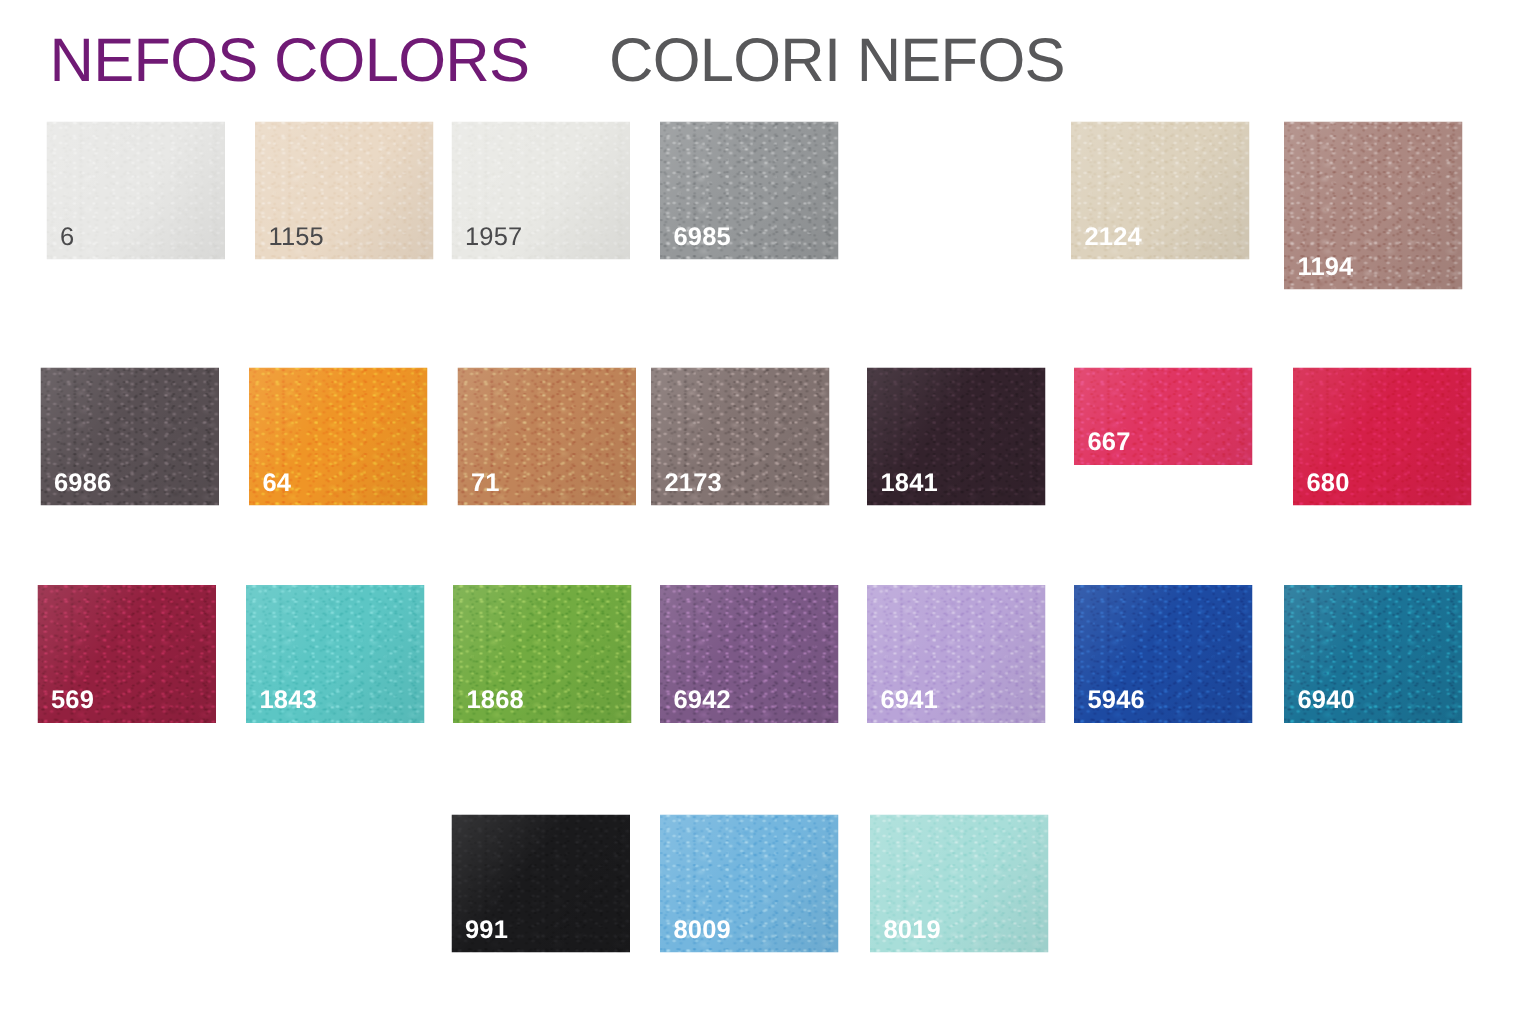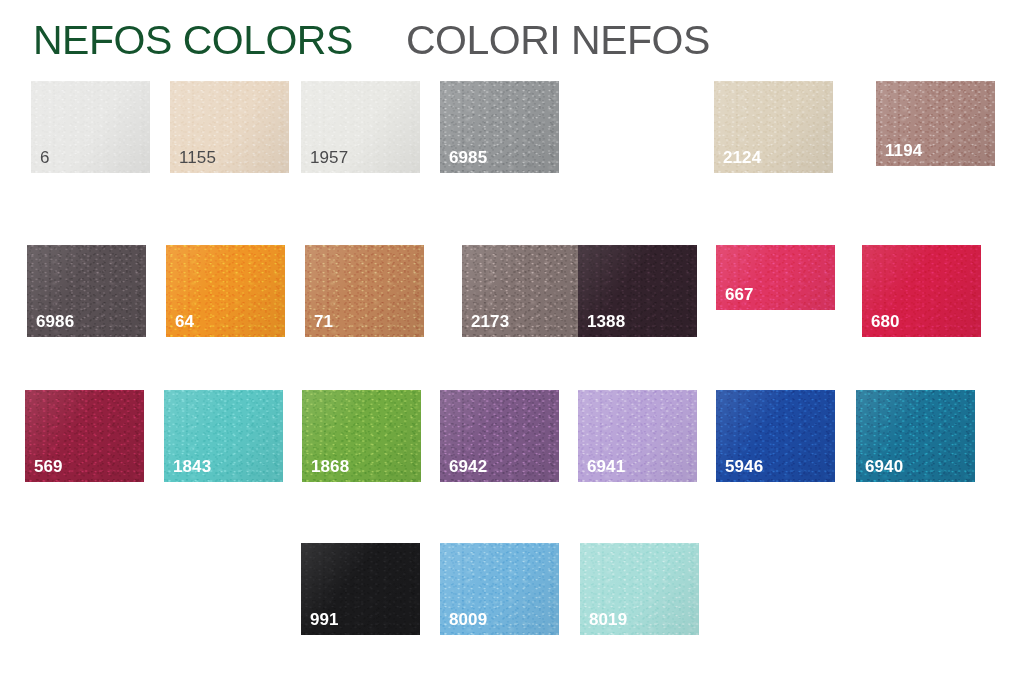--- a/index.html
+++ b/index.html
@@ -30,21 +30,21 @@
     top: 16px;
     font-family: "Liberation Sans", sans-serif;
     font-size: 41px;
     font-weight: 300;
     letter-spacing: -0.5px;
     white-space: nowrap;
     line-height: 48px;
   }
   .title-en {
     left: 33px;
-    color: #14532d;
+    color: #701a75;
   }
   .title-it {
     left: 406px;
     color: #58585a;
   }
 
   
   #swatch-grid {
     position: absolute;
     left: 0;
@@ -163,21 +163,21 @@
         <div class="swatch-sheen"></div>
         <div class="swatch-label label-light">6985</div>
       </div>
       <div class="swatch" style="left: 714px; width: 119px; height: 92px; --sw: #ddd2bd;">
         <div class="swatch-fill"></div>
         <div class="swatch-grain"></div>
         <div class="swatch-grain2"></div>
         <div class="swatch-sheen"></div>
         <div class="swatch-label label-light">2124</div>
       </div>
-      <div class="swatch" style="left: 856px; width: 119px; height: 85px; margin-left: 20px; --sw: #ac8881;">
+      <div class="swatch" style="left: 856px; width: 119px; height: 112px; --sw: #ac8881;">
         <div class="swatch-fill"></div>
         <div class="swatch-grain"></div>
         <div class="swatch-grain2"></div>
         <div class="swatch-sheen"></div>
         <div class="swatch-label label-light">1194</div>
       </div>
     </div>
     <div class="swatch-row" style="top: 245px; height: 92px; padding-left: 20px;">
       <div class="swatch" style="left: 27px; width: 119px; height: 92px; --sw: #595054;">
         <div class="swatch-fill"></div>
@@ -193,33 +193,33 @@
         <div class="swatch-sheen"></div>
         <div class="swatch-label label-light">64</div>
       </div>
       <div class="swatch" style="left: 305px; width: 119px; height: 92px; --sw: #c08459;">
         <div class="swatch-fill"></div>
         <div class="swatch-grain"></div>
         <div class="swatch-grain2"></div>
         <div class="swatch-sheen"></div>
         <div class="swatch-label label-light">71</div>
       </div>
-      <div class="swatch" style="left: 462px; width: 119px; height: 92px; --sw: #837472;">
+      <div class="swatch" style="left: 434px; width: 119px; height: 92px; --sw: #837472;">
         <div class="swatch-fill"></div>
         <div class="swatch-grain"></div>
         <div class="swatch-grain2"></div>
         <div class="swatch-sheen"></div>
         <div class="swatch-label label-light">2173</div>
       </div>
       <div class="swatch" style="left: 578px; width: 119px; height: 92px; --sw: #33222c;">
         <div class="swatch-fill"></div>
         <div class="swatch-grain"></div>
         <div class="swatch-grain2"></div>
         <div class="swatch-sheen"></div>
-        <div class="swatch-label label-light">1388</div>
+        <div class="swatch-label label-light">1841</div>
       </div>
       <div class="swatch" style="left: 716px; width: 119px; height: 65px; --sw: #e03562;">
         <div class="swatch-fill"></div>
         <div class="swatch-grain"></div>
         <div class="swatch-grain2"></div>
         <div class="swatch-sheen"></div>
         <div class="swatch-label label-light">667</div>
       </div>
       <div class="swatch" style="left: 862px; width: 119px; height: 92px; --sw: #d51f48;">
         <div class="swatch-fill"></div>

